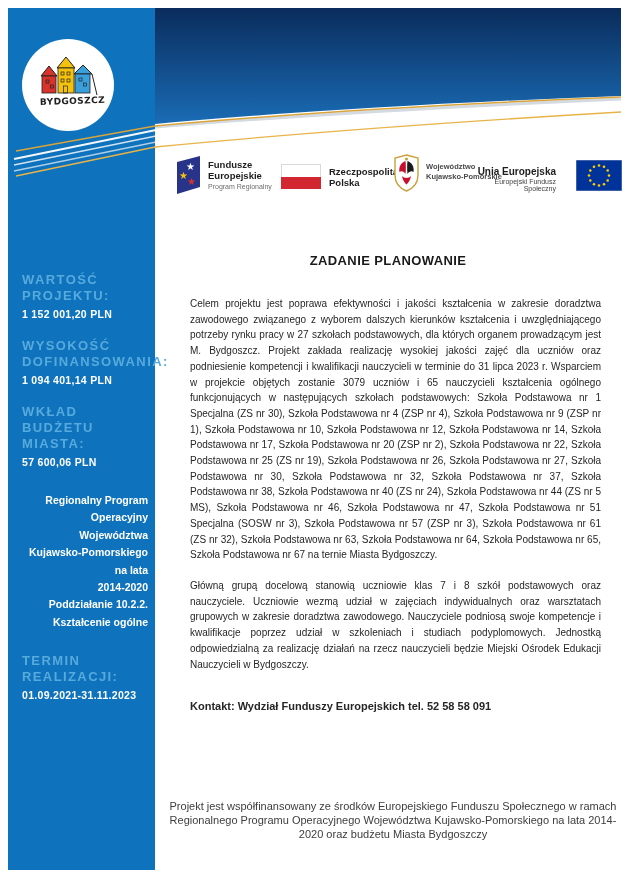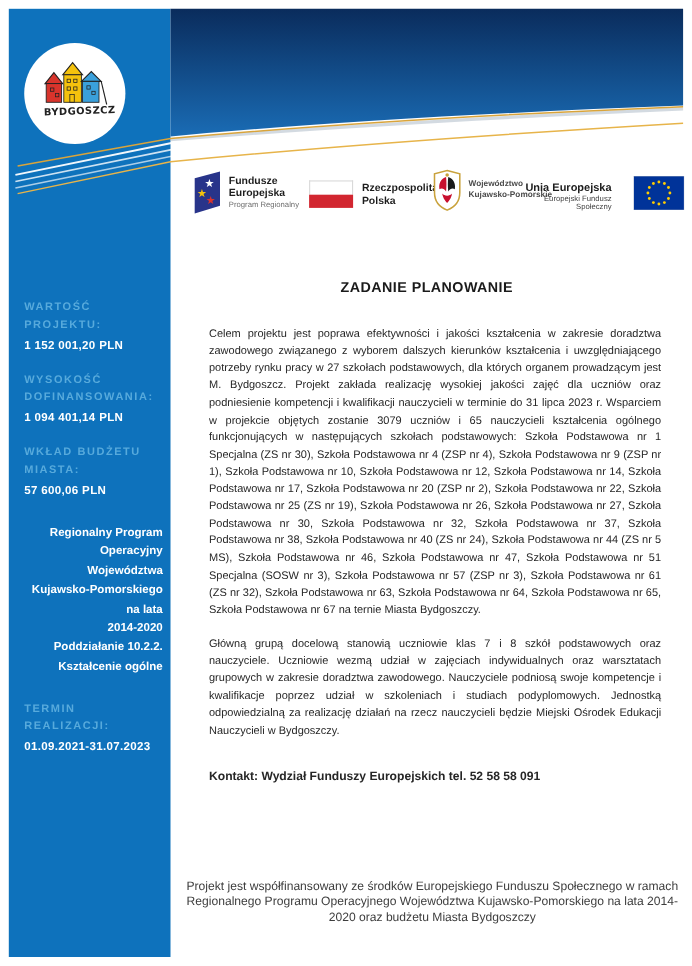--- a/index.html
+++ b/index.html
@@ -3,21 +3,21 @@
 <meta charset="utf-8">
 <style>
   html,body{margin:0;padding:0;background:#fff;}
   .page{position:relative;width:629px;height:878px;background:#ffffff;overflow:hidden;
         font-family:"Liberation Sans","DejaVu Sans",sans-serif;}
   
   .sidebar{position:absolute;left:8px;top:8px;width:147px;height:862px;background:#0e72bc;}
   .logo-circle{position:absolute;left:14px;top:31px;width:92px;height:92px;border-radius:50%;
                background:#ffffff;}
   .sidebar-text{position:absolute;left:14px;top:264px;width:126px;color:#fff;}
-  .sb-label{color:#57aadc;font-size:10px;font-weight:bold;letter-spacing:1.4px;line-height:16px;}
+  .sb-label{color:#57aadc;font-size:13px;font-weight:bold;letter-spacing:1.4px;line-height:16px;}
   .sb-value{color:#ffffff;font-size:10.5px;font-weight:bold;letter-spacing:.3px;line-height:16px;margin-top:2px;}
   .sb-gap{height:16px;}
   .sb-gap-lg{height:22px;}
   .sb-prog{color:#fff;font-size:10.5px;font-weight:bold;line-height:17.4px;text-align:right;}
   
   .header-art{position:absolute;left:0;top:0;pointer-events:none;}
   
   .logo-group{position:absolute;}
   .logo-text{font-size:9.5px;font-weight:bold;color:#1d1d1d;line-height:11px;}
   .logo-sub{font-size:7px;color:#6d6d6d;font-weight:normal;margin-top:2px;}
@@ -78,21 +78,21 @@
       <div class="sb-value">57 600,06 PLN</div>
       <div class="sb-gap-lg"></div>
       <div class="sb-prog">Regionalny Program</div>
       <div class="sb-prog">Operacyjny Województwa</div>
       <div class="sb-prog">Kujawsko-Pomorskiego na lata</div>
       <div class="sb-prog">2014-2020</div>
       <div class="sb-prog">Poddziałanie 10.2.2.</div>
       <div class="sb-prog">Kształcenie ogólne</div>
       <div class="sb-gap-lg"></div>
       <div class="sb-label">TERMIN REALIZACJI:</div>
-      <div class="sb-value">01.09.2021-31.07.2023</div>
+      <div class="sb-value">01.09.2021-31.11.2023</div>
     </div>
   </div>
 
   <svg class="header-art" width="629" height="190" viewBox="0 0 629 190">
     <defs>
       <linearGradient id="hdr" x1="0" y1="0" x2="0" y2="1">
         <stop offset="0" stop-color="#0a2c5c"></stop>
         <stop offset="1" stop-color="#1a6cb5"></stop>
       </linearGradient>
     </defs>
@@ -113,21 +113,21 @@
 
     <div class="logo-group" style="left:175px;top:155px;">
       <svg width="27" height="40" viewBox="0 0 27 40" style="float:left">
         <path d="M2,7 L25,1 L25,32 L2,39 Z" fill="#28348a"></path>
         <text x="11" y="15" font-size="10" fill="#ffffff" font-family="DejaVu Sans, sans-serif">★</text>
         <text x="4" y="24" font-size="10" fill="#f4c20d" font-family="DejaVu Sans, sans-serif">★</text>
         <text x="12" y="30" font-size="10" fill="#d8342c" font-family="DejaVu Sans, sans-serif">★</text>
       </svg>
       <div style="margin-left:33px;padding-top:4px;">
         <div class="logo-text">Fundusze</div>
-        <div class="logo-text">Europejska</div>
+        <div class="logo-text">Europejskie</div>
         <div class="logo-sub">Program Regionalny</div>
       </div>
     </div>
 
     <div class="logo-group" style="left:281px;top:158px;">
       <div class="plflag" style="float:left;margin-top:6px;">
         <div class="w"></div>
           <div class="r"></div>
       </div>
       <div style="margin-left:48px;padding-top:8px;">

